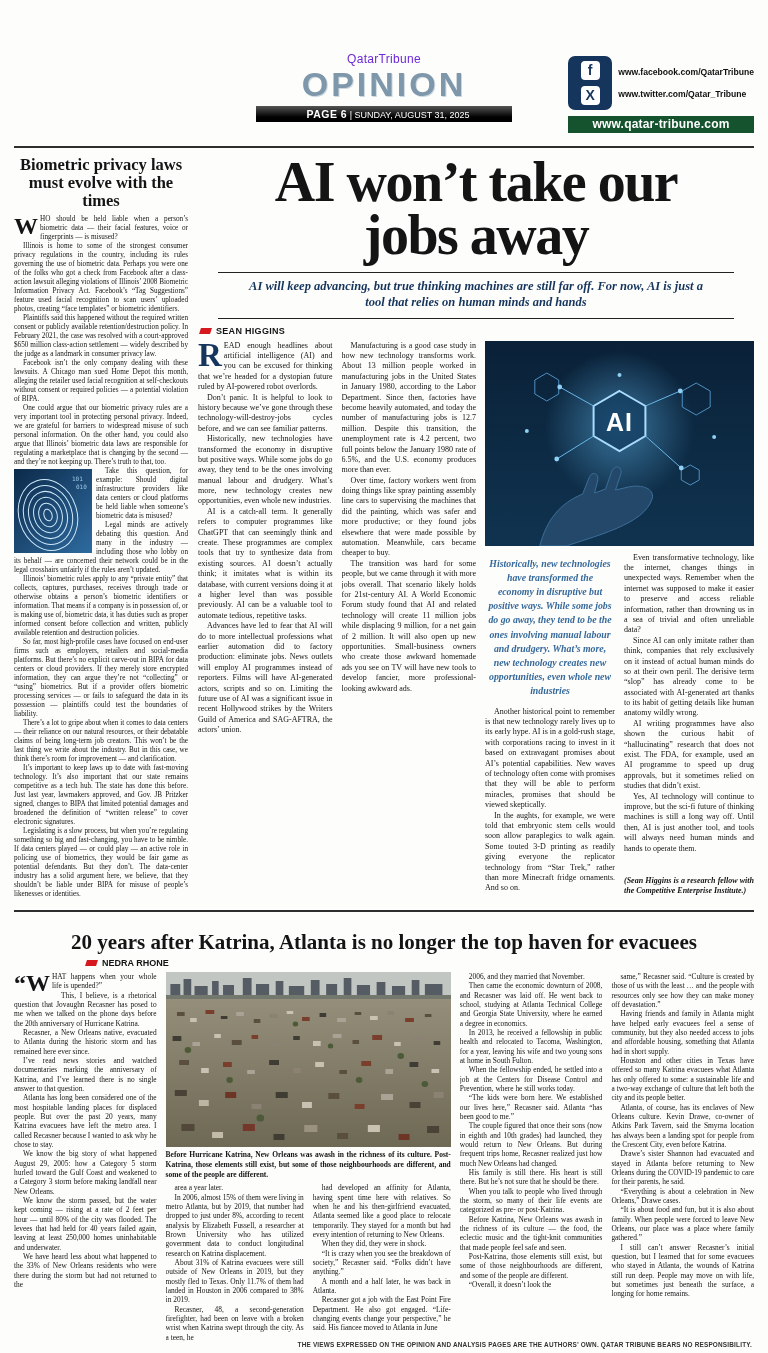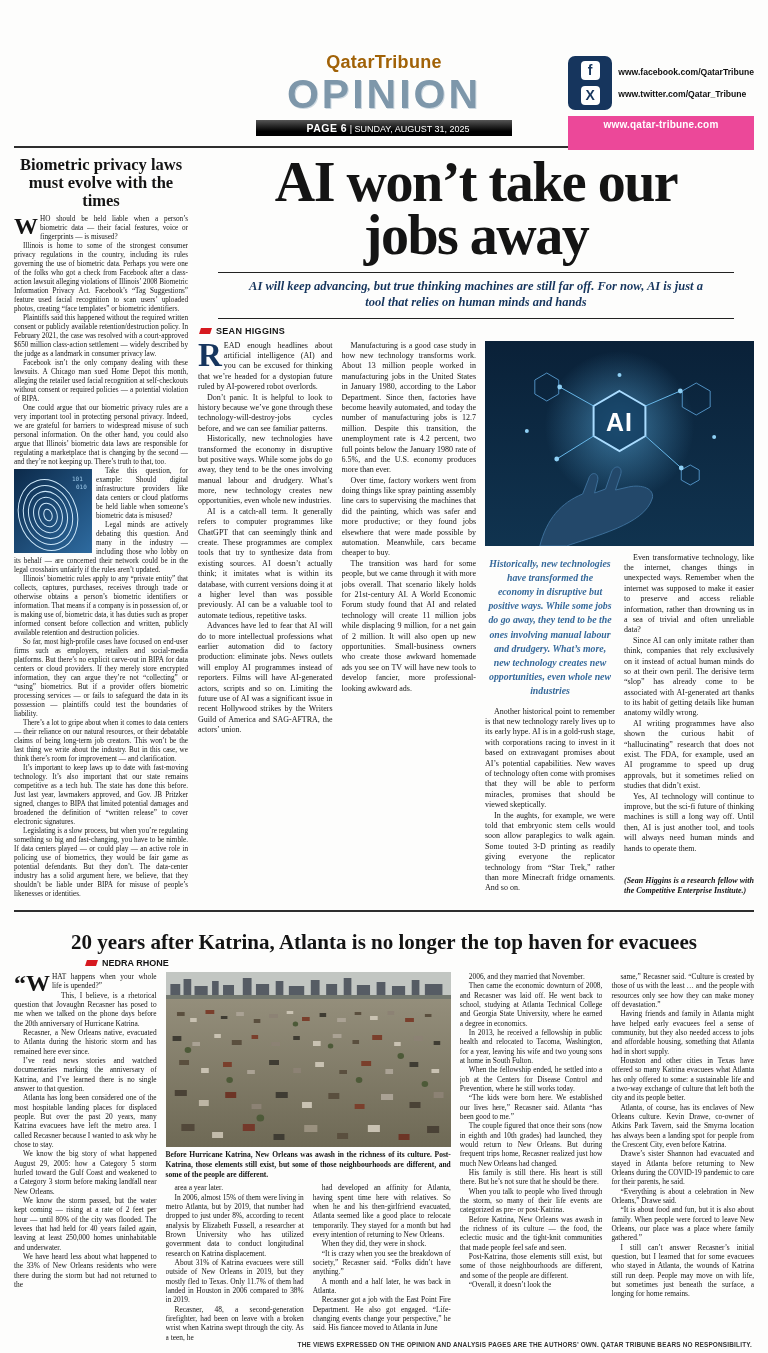--- a/index.html
+++ b/index.html
@@ -2,30 +2,30 @@
 <html><head>
 <meta charset="utf-8">
 <style>
 * { margin:0; padding:0; box-sizing:border-box; }
 body { background:#9a9a9a; }
 .page { width:768px; height:1353px; margin:0 auto; background:#fdfdfc; position:relative; overflow:hidden; font-family:"Liberation Serif", serif; color:#141414; }
 
 
 .header { position:relative; height:96px; margin:52px 14px 0; border-bottom:2px solid #2e2e2e; }
 .masthead { position:absolute; left:50%; transform:translateX(-50%); width:256px; text-align:center; }
-.logo { font-family:"Liberation Sans", sans-serif; font-weight:bold; font-size:18px; color:#a16207; letter-spacing:.3px; }
-.opinion { font-family:"Liberation Sans", sans-serif; font-weight:bold; font-size:41px; line-height:1; color:#7e97aa; letter-spacing:3px; text-shadow:1px 1px 0 #cdd8e0; margin-top:1px; }
+.logo { font-family:"Liberation Sans", sans-serif; font-weight:normal; font-size:12px; color:#6d28d9; letter-spacing:.3px; }
+.opinion { font-family:"Liberation Sans", sans-serif; font-weight:bold; font-size:34px; line-height:1; color:#7e97aa; letter-spacing:3px; text-shadow:1px 1px 0 #cdd8e0; margin-top:1px; }
 .pagebar { margin-top:5px; height:16px; line-height:16px; background:linear-gradient(180deg,#555 0%,#000 70%); color:#fff; font-family:"Liberation Sans", sans-serif; font-size:9px; }
 .pagebar b { font-size:10.5px; letter-spacing:.5px;margin-left:8px; }
 .social { position:absolute; right:0; top:4px; width:186px; font-family:"Liberation Sans", sans-serif; }
 .social-top { display:flex; align-items:stretch; }
 .icon-box { width:46px; background:#16355d; border-radius:7px; display:flex; flex-direction:column; align-items:center; justify-content:space-evenly; height:54px; }
 .sicon { width:19px; height:19px; background:#fff; border-radius:4px; color:#16355d; font-weight:bold; font-size:14px; line-height:19px; text-align:center; }
 .urls { flex:1; display:flex; flex-direction:column; justify-content:space-evenly; padding-left:6px; font-size:8.6px; font-weight:bold; color:#101010; }
-.web-bar { margin-top:6px; background:#ec4899; color:#fff; height:34px; line-height:17px; text-align:center; font-size:10px; font-weight:bold; letter-spacing:.2px; }
+.web-bar { margin-top:6px; background:#14532d; color:#fff; height:17px; line-height:17px; text-align:center; font-size:12px; font-weight:bold; letter-spacing:.2px; }
 
 
 .para { text-indent:9px; }
 .dropcap { float:left; font-weight:bold; line-height:.78; padding:2px 2px 0 0; font-size:24px; }
 .dc-ai { font-size:33px; color:#16355d; }
 .credit { font-weight:bold; font-style:italic; margin-top:22px; }
 
 
 .top-section { display:flex; gap:10px; margin:6px 14px 0; height:752px; }
 .bio { width:174px; flex:none; overflow:hidden; }
@@ -379,21 +379,21 @@
             <p class="para">“Overall, it doesn’t look the</p>
           </div>
       </div>
       <div class="kcol">
         <div>
             <p class="para">same,” Recasner said. “Culture is created by those of us with the least … and the people with resources only see how they can make money off devastation.”</p>
             <p class="para">Having friends and family in Atlanta might have helped early evacuees feel a sense of community, but they also needed access to jobs and affordable housing, something that Atlanta had in short supply.</p>
             <p class="para">Houston and other cities in Texas have offered so many Katrina evacuees what Atlanta has only offered to some: a sustainable life and a two-way exchange of culture that left both the city and its people better.</p>
             <p class="para">Atlanta, of course, has its enclaves of New Orleans culture. Kevin Drawe, co-owner of Atkins Park Tavern, said the Smyrna location has always been a landing spot for people from the Crescent City, even before Katrina.</p>
             <p class="para">Drawe’s sister Shannon had evacuated and stayed in Atlanta before returning to New Orleans during the COVID-19 pandemic to care for their parents, he said.</p>
-            <p class="para">“Everything is about a celebration in New Orleans,” Drawe said.</p>
+            <p class="para">“Everything is about a celebration in New Orleans,” Drawe cases.</p>
             <p class="para">“It is about food and fun, but it is also about family. When people were forced to leave New Orleans, our place was a place where family gathered.”</p>
             <p class="para">I still can’t answer Recasner’s initial question, but I learned that for some evacuees who stayed in Atlanta, the wounds of Katrina still run deep. People may move on with life, but sometimes just beneath the surface, a longing for home remains.</p>
           </div>
       </div>
     </div>
   </div>
 
   <div class="footer">THE VIEWS EXPRESSED ON THE OPINION AND ANALYSIS PAGES ARE THE AUTHORS’ OWN. QATAR TRIBUNE BEARS NO RESPONSIBILITY.</div>
 </div>
 

